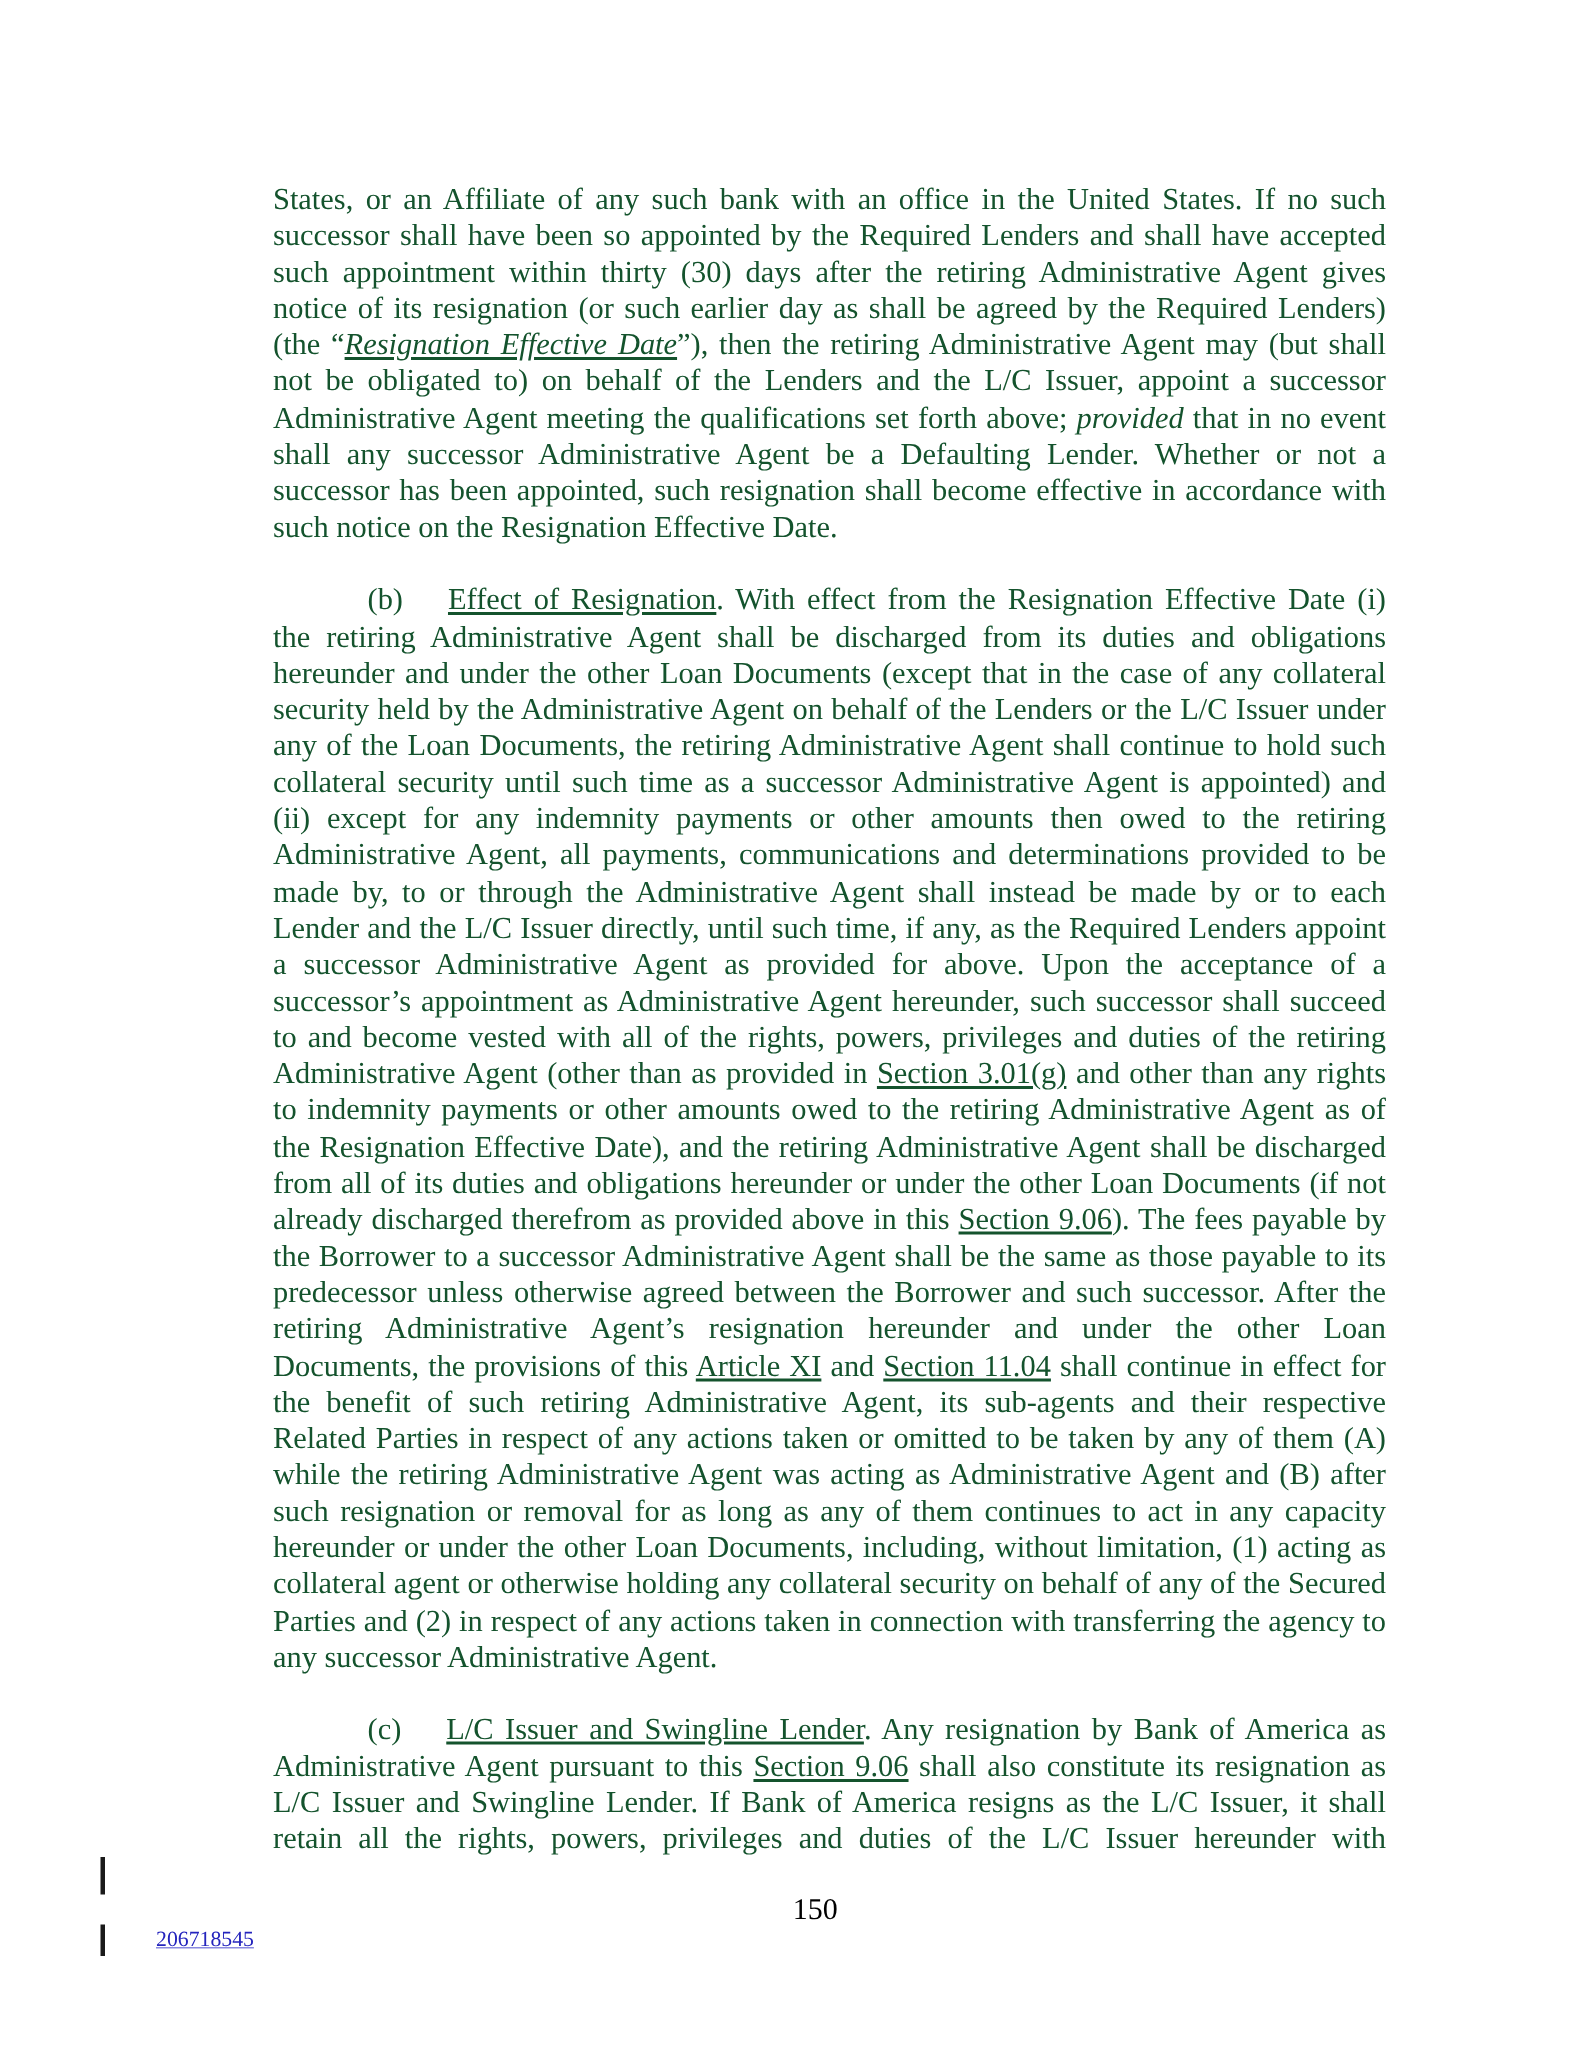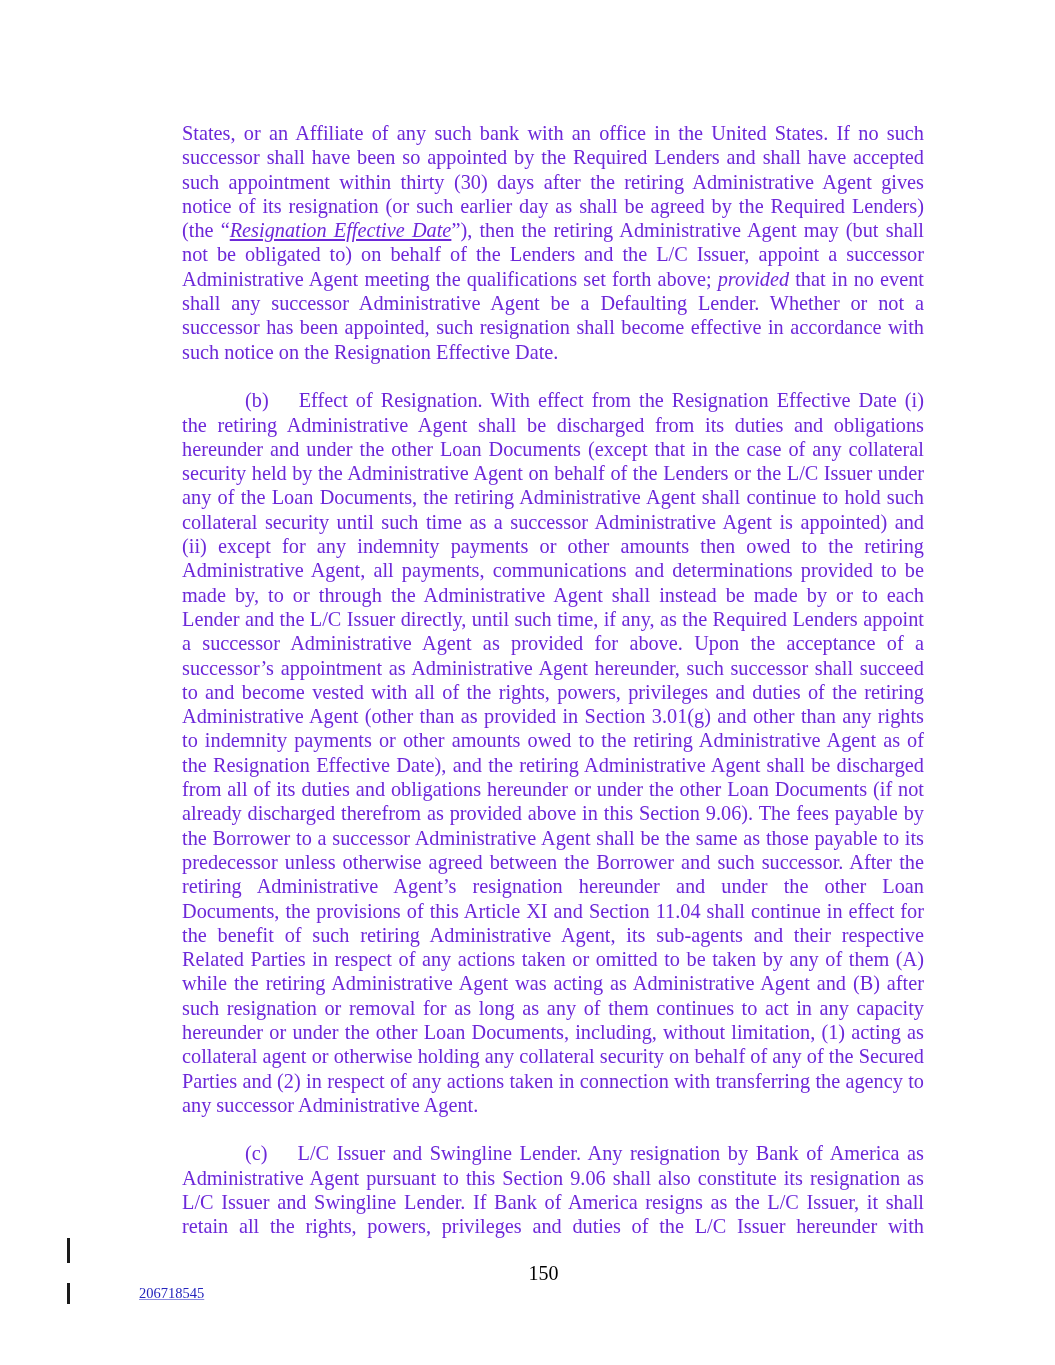--- a/index.html
+++ b/index.html
@@ -21,34 +21,34 @@
     background: #ffffff;
   }
   .body-text {
     position: absolute;
     left: 182px;
     top: 121px;
     width: 742px;
     font-size: 20.3px;
     line-height: 24.3px;
     text-align: justify;
-    color: #6d28d9;
+    color: #14532d;
   }
   p.para {
     margin: 0 0 24.3px 0;
     padding: 0;
   }
   p.para.indent {
     text-indent: 63px;
   }
   p.para.justify-last {
     text-align-last: justify;
   }
   span.i  { font-style: italic; }
-  span.u  { }
+  span.u  { text-decoration: underline; }
   span.iu { font-style: italic; text-decoration: underline; }
   span.tab {
     display: inline-block;
     width: 30px;
     text-indent: 0;
   }
   .change-bar {
     position: absolute;
     left: 67px;
     width: 3px;
@@ -61,21 +61,21 @@
     top: 1261px;
     left: 16px;
     width: 1055px;
     text-align: center;
     font-size: 20px;
     line-height: 24px;
     color: #000000;
   }
   .doc-id {
     position: absolute;
-    left: 139px;
+    left: 104px;
     top: 1285px;
     font-size: 14.5px;
     line-height: 17px;
     color: #2424bd;
     text-decoration: underline;
     text-decoration-color: #8a8ae0;
     cursor: pointer;
   }
 </style>
 </head>

